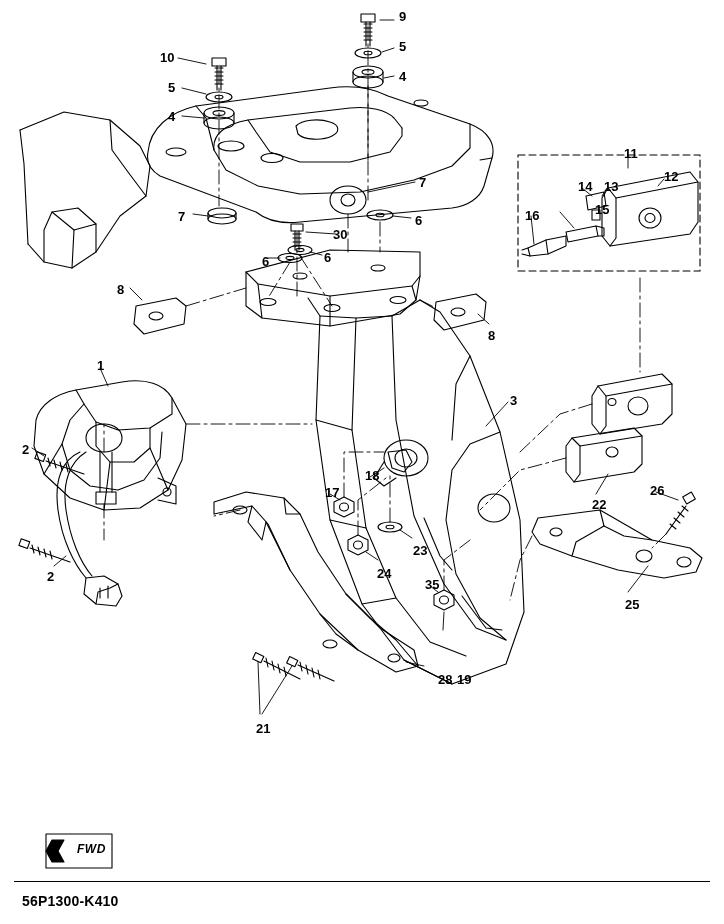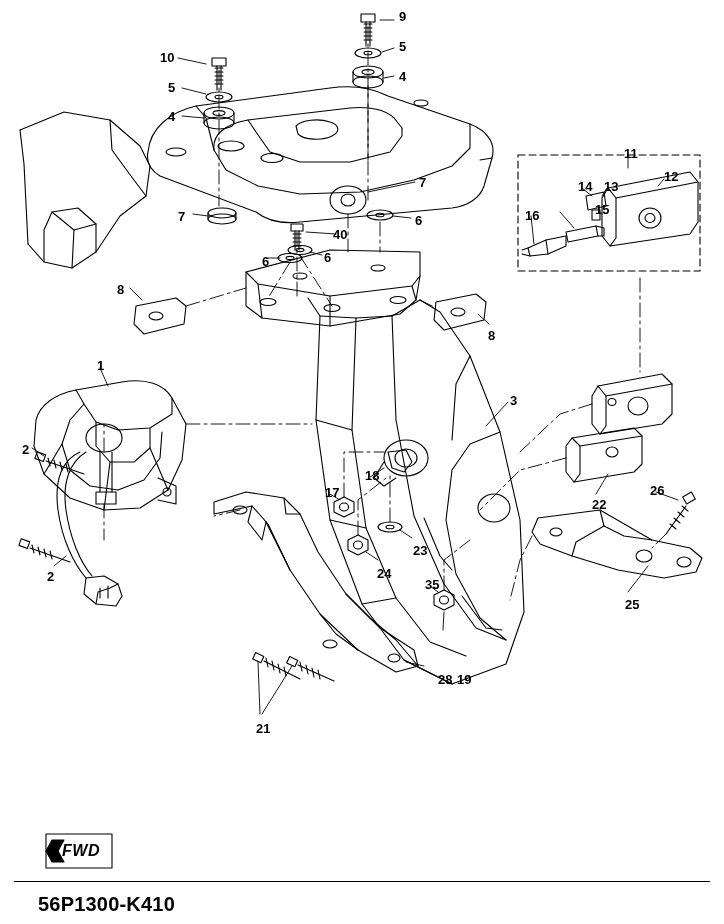--- a/index.html
+++ b/index.html
@@ -34,31 +34,30 @@
     font-weight: bold;
     color: #000;
     line-height: 1;
     white-space: nowrap;
   }
   .diagram-code {
     position: absolute;
     left: 22px;
     top: 893px;
     font-family: "Liberation Sans", sans-serif;
-    font-size: 20px;
+    font-size: 14px;
     font-weight: bold;
     letter-spacing: 0.2px;
-    margin-left: 16px;
   }
   .fwd-label {
     position: absolute;
-    left: 62px;
+    left: 77px;
     top: 842px;
     font-family: "Liberation Sans", sans-serif;
-    font-size: 16px;
+    font-size: 12px;
     font-weight: bold;
     font-style: italic;
     letter-spacing: 0.5px;
   }
   .bottom-rule {
     position: absolute;
     left: 14px;
     top: 881px;
     width: 696px;
     height: 1px;
@@ -406,21 +405,21 @@
   <div id="callout-layer">
       <div class="callout" style="left: 399px; top: 10px;">9</div>
       <div class="callout" style="left: 399px; top: 40px;">5</div>
       <div class="callout" style="left: 399px; top: 70px;">4</div>
       <div class="callout" style="left: 160px; top: 51px;">10</div>
       <div class="callout" style="left: 168px; top: 81px;">5</div>
       <div class="callout" style="left: 168px; top: 110px;">4</div>
       <div class="callout" style="left: 419px; top: 176px;">7</div>
       <div class="callout" style="left: 178px; top: 210px;">7</div>
       <div class="callout" style="left: 415px; top: 214px;">6</div>
-      <div class="callout" style="left: 333px; top: 228px;">40</div>
+      <div class="callout" style="left: 333px; top: 228px;">30</div>
       <div class="callout" style="left: 262px; top: 255px;">6</div>
       <div class="callout" style="left: 324px; top: 251px;">6</div>
       <div class="callout" style="left: 117px; top: 283px;">8</div>
       <div class="callout" style="left: 488px; top: 329px;">8</div>
       <div class="callout" style="left: 624px; top: 147px;">11</div>
       <div class="callout" style="left: 578px; top: 180px;">14</div>
       <div class="callout" style="left: 604px; top: 180px;">13</div>
       <div class="callout" style="left: 664px; top: 170px;">12</div>
       <div class="callout" style="left: 525px; top: 209px;">16</div>
       <div class="callout" style="left: 556px; top: 203px; margin-left: 39px;">15</div>

